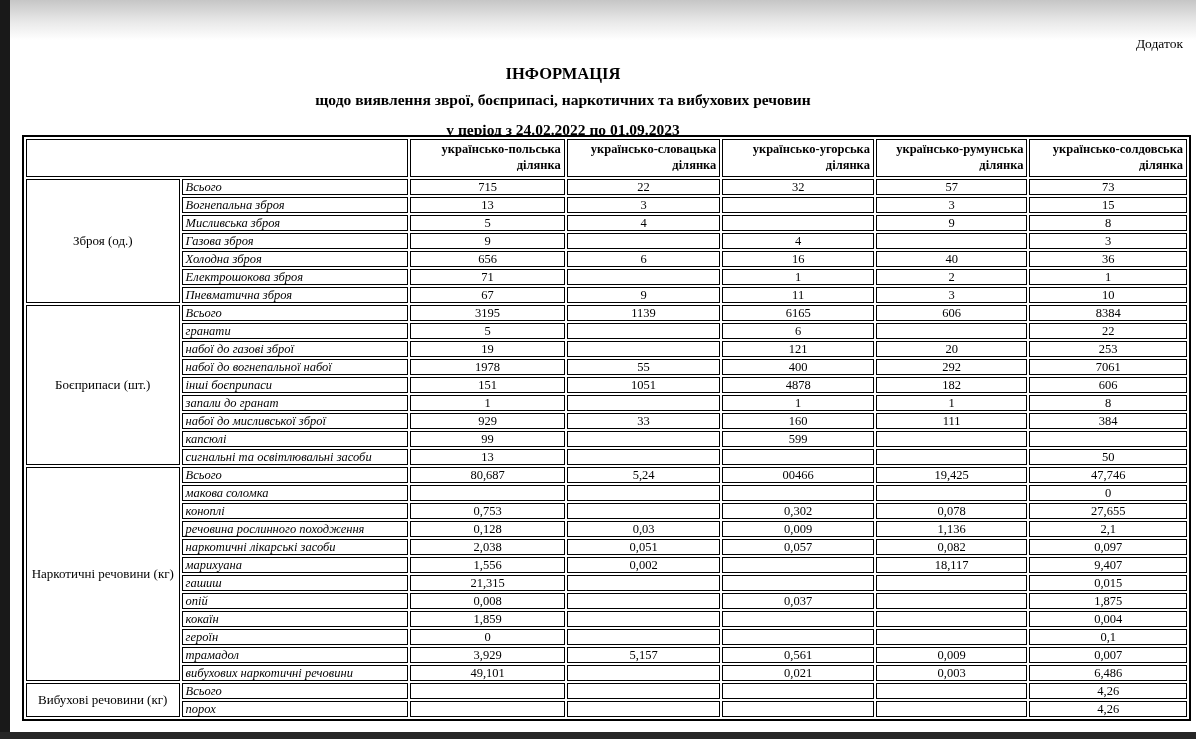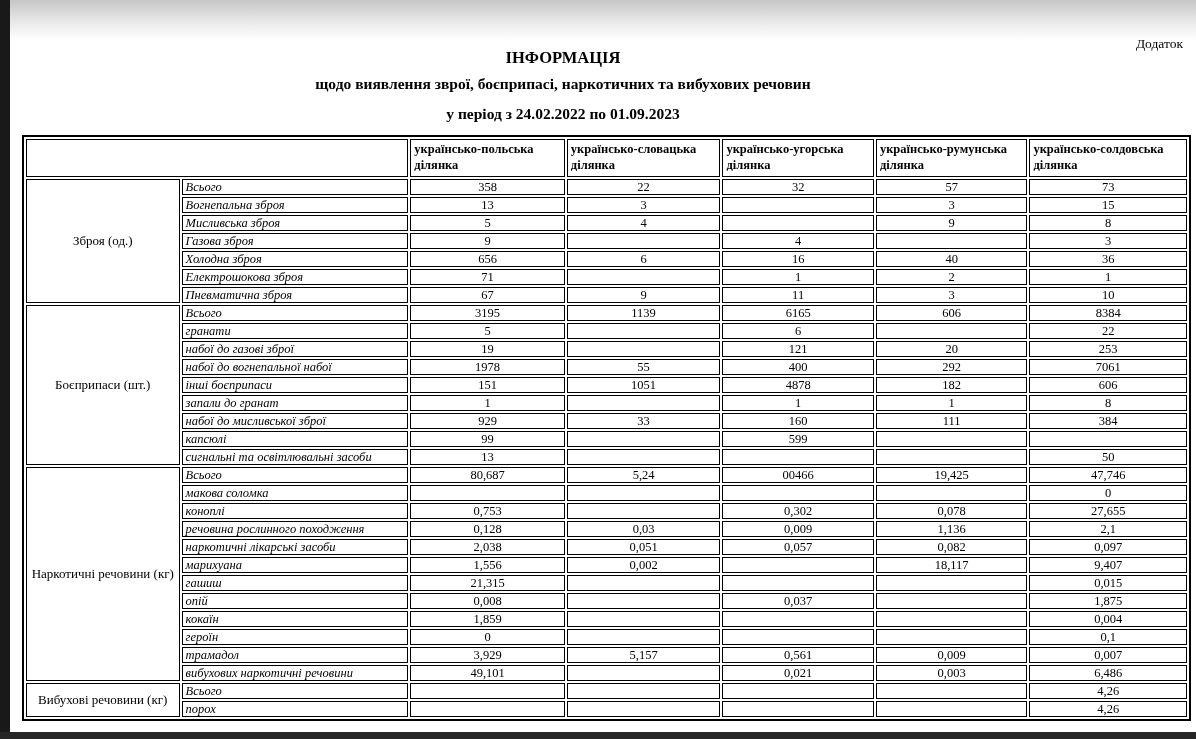--- a/index.html
+++ b/index.html
@@ -16,42 +16,42 @@
   .left-bar{
     position:absolute;left:0;top:0;width:10px;height:739px;background:#191919;z-index:5;
   }
   .bottom-bar{
     position:absolute;left:0;bottom:0;width:1196px;height:7px;background:#262626;z-index:5;
   }
   .annex{
     position:absolute;top:36px;right:13px;font-size:13.5px;margin-left:42px;
   }
   .titles{
-    position:absolute;left:0;top:48px;width:1126px;text-align:center;font-weight:bold;
+    position:absolute;left:0;top:64px;width:1126px;text-align:center;font-weight:bold;
   }
   .title-main{font-size:16.5px;margin:0 0 7px 0;}
   .title-sub{font-size:15.5px;margin:0 0 6px 0;text-align:center;}
   .title-period{font-size:15.5px;margin:12px;}
   .table-wrap{
     position:absolute;left:22px;top:135px;width:1169px;
   }
   table.info{
     border-collapse:separate;border-spacing:2px;
     table-layout:fixed;width:1169px;
     border:2px solid #000;background:#fff;
   }
   table.info td, table.info th{
     border:1.5px solid #000;
     box-sizing:border-box;
     padding:0 3px;
     overflow:hidden;
     background:#fff;
   }
   th.col-head{
-    height:38px;font-size:12.5px;font-weight:bold;text-align:left;
+    height:38px;font-size:12.5px;font-weight:bold;text-align:right;
     line-height:1.25;vertical-align:middle;
   }
   td.corner{border:1.5px solid #000;}
   td.section-cell{
     text-align:center;vertical-align:middle;font-size:13px;
   }
   td.label-cell{
     height:16px;font-size:12.5px;text-align:left;vertical-align:middle;
     white-space:nowrap;line-height:1;font-style:italic;
   }
@@ -92,21 +92,21 @@
         <th class="col-head">українсько-словацька ділянка</th>
         <th class="col-head">українсько-угорська ділянка</th>
         <th class="col-head">українсько-румунська ділянка</th>
         <th class="col-head">українсько-солдовська ділянка</th>
       </tr>
     </thead>
     <tbody>
         <tr>
           <td class="section-cell" rowspan="7">Зброя (од.)</td>
           <td class="label-cell">Всього</td>
-          <td class="value-cell">358</td>
+          <td class="value-cell">715</td>
           <td class="value-cell">22</td>
           <td class="value-cell">32</td>
           <td class="value-cell">57</td>
           <td class="value-cell">73</td>
         </tr>
         <tr>
           <td class="label-cell">Вогнепальна зброя</td>
           <td class="value-cell">13</td>
           <td class="value-cell">3</td>
           <td class="value-cell"></td>

